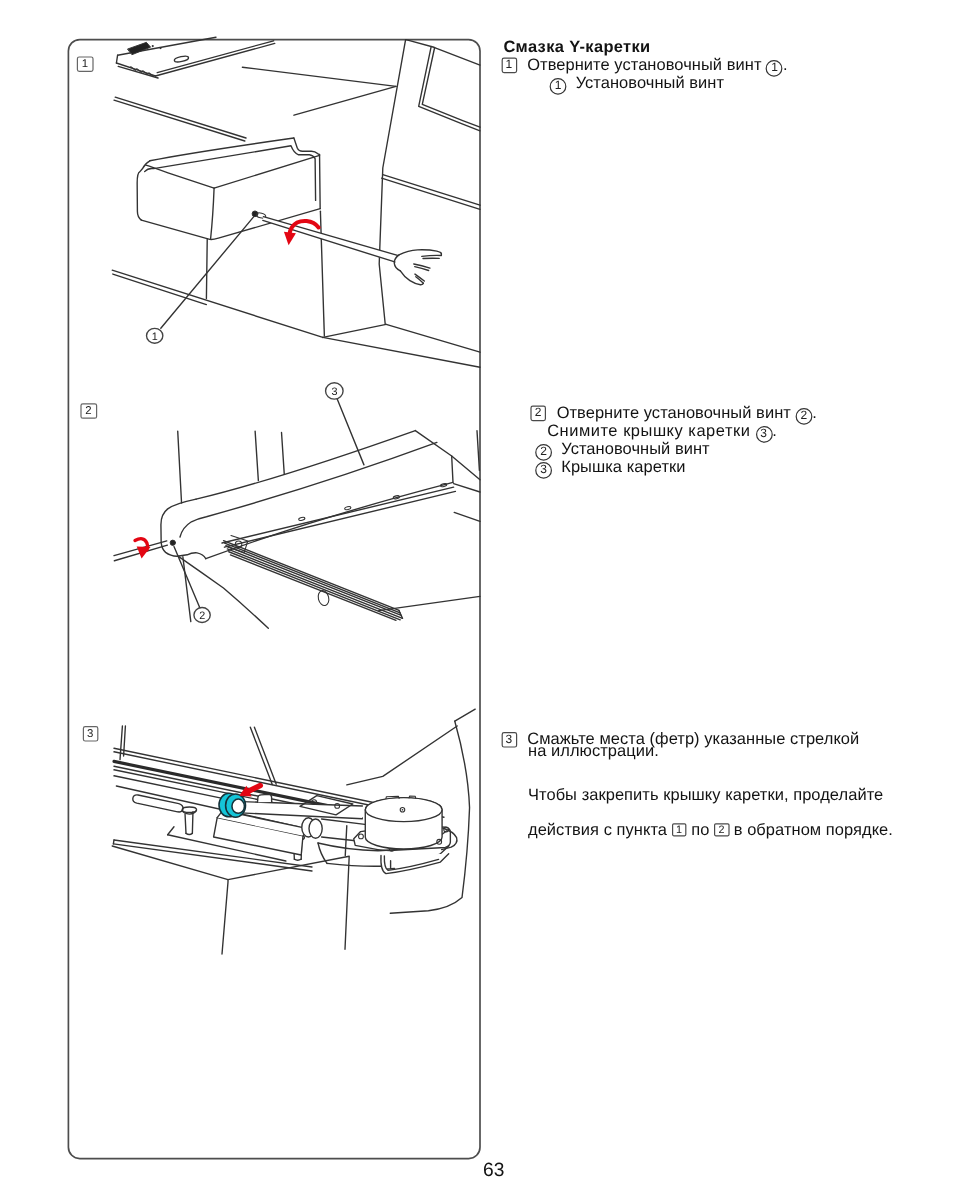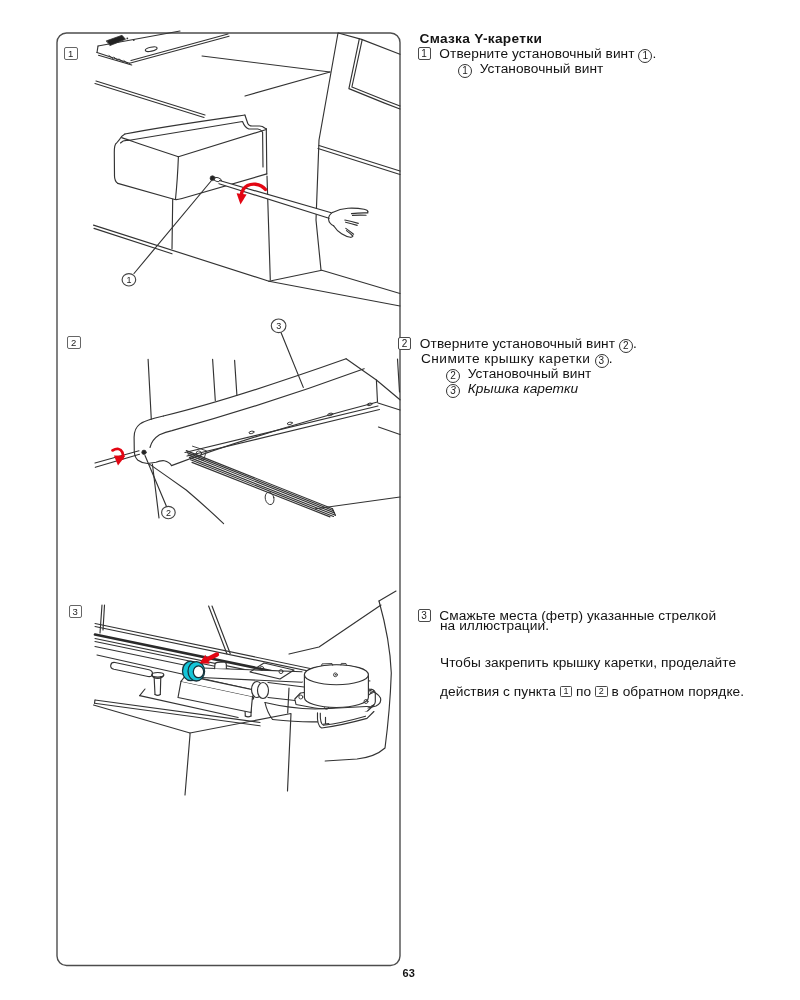--- a/index.html
+++ b/index.html
@@ -255,23 +255,23 @@
 </svg>
 
 <span class="lbl" style="left:64px;top:47px;">1</span>
 <span class="lbl" style="left:67px;top:335.5px;">2</span>
 <span class="lbl" style="left:68.5px;top:605px;">3</span>
 
 <div class="t h" style="left:419.5px;top:30.8px;">Смазка Y-каретки</div>
 <div class="t" style="left:417.5px;top:45.6px;"><span class="bx">1</span> Отверните установочный винт <span class="ci">1</span>.</div>
 <div class="t" style="left:446px;top:60.9px;margin-left:12px;"><span class="ci">1</span>&nbsp; Установочный винт</div>
 
-<div class="t" style="left:398px;top:336.3px;"><span class="bx">2</span> Отверните установочный винт <span class="ci">2</span>.</div>
-<div class="t" style="left:421px;top:351.3px;letter-spacing:0.45px;">Снимите крышку каретки <span class="ci">3</span>.</div>
+<div class="t" style="left:442px;top:336.3px;"><span class="bx">2</span> Отверните установочный винт <span class="ci">2</span>.</div>
+<div class="t" style="left:456px;top:351.3px;letter-spacing:0.45px;">Снимите крышку каретки <span class="ci">3</span>.</div>
 <div class="t" style="left:446px;top:366.3px;"><span class="ci">2</span>&nbsp; Установочный винт</div>
-<div class="t" style="left:446px;top:381px;font-style:italic;"><span class="ci">3</span>&nbsp; Крышка каретки</div>
+<div class="t" style="left:446px;top:381px;"><span class="ci">3</span>&nbsp; Крышка каретки</div>
 
 <div class="t" style="left:417.5px;top:608px;"><span class="bx">3</span> Смажьте места (фетр) указанные стрелкой</div>
 <div class="t" style="left:440px;top:618.4px;">на иллюстрации.</div>
 <div class="t" style="left:440px;top:655px;">Чтобы закрепить крышку каретки, проделайте</div>
 <div class="t" style="left:440px;top:684px;">действия с пункта <span class="bi">1</span> по <span class="bi">2</span> в обратном порядке.</div>
 
-<div class="t" style="left:402.5px;top:966.8px;font-size:11px;font-weight:bold;">63</div>
+<div class="t" style="left:402.5px;top:966.8px;font-size:16px;">63</div>
 
 </body></html>

